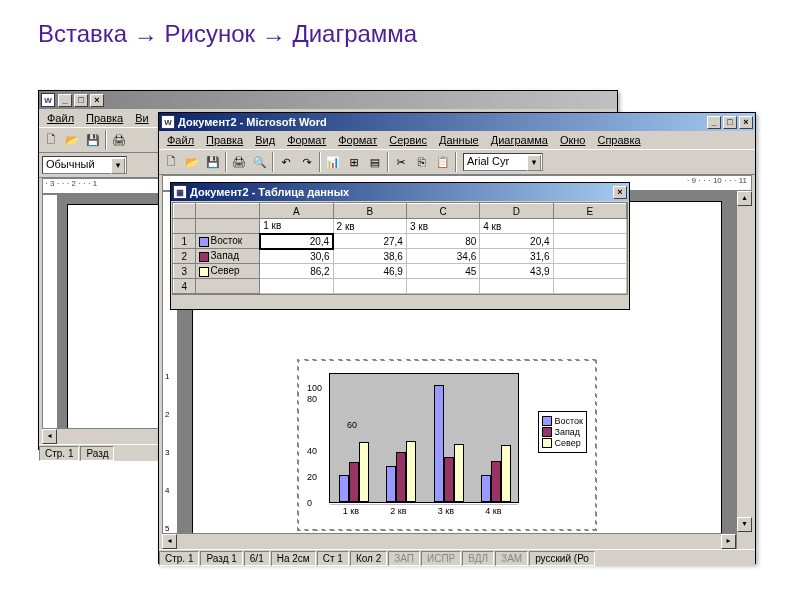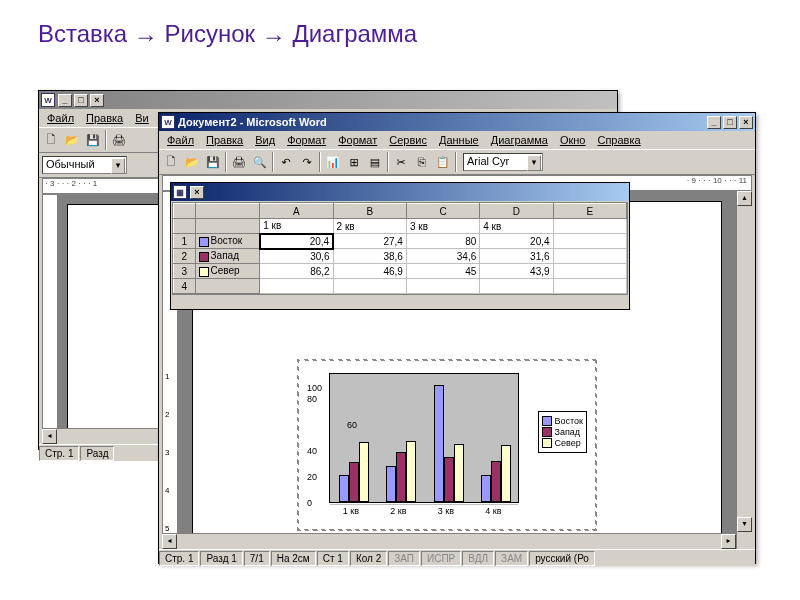--- a/index.html
+++ b/index.html
@@ -298,35 +298,36 @@
       </div>
       <div class="hscroll">
         <div class="sbtn" style="position:absolute;left:0;">◂</div>
         <div class="sbtn" style="position:absolute;right:0;">▸</div>
       </div>
     </div>
 
     <div class="statusbar">
       <span class="cell">Стр. 1</span>
       <span class="cell">Разд 1</span>
-      <span class="cell">7/1</span>
+      <span class="cell">6/1</span>
       <span class="cell">На 2см</span>
       <span class="cell">Ст 1</span>
       <span class="cell">Кол 2</span>
       <span class="cell dim">ЗАП</span>
       <span class="cell dim">ИСПР</span>
       <span class="cell dim">ВДЛ</span>
       <span class="cell dim">ЗАМ</span>
       <span class="cell">русский (Ро</span>
     </div>
   </div>
 
   <div class="datasheet" style="left:132px;top:98px;width:460px;height:128px;">
     <div class="titlebar">
       <span class="appicon">▦</span>
+      <span class="t-text">Документ2 - Таблица данных</span>
       <span class="winbtns">
         <span class="wbtn">×</span>
       </span>
     </div>
     <div class="ds-grid">
       <table id="ds-table">
           <tbody>
             <tr>
               <th style="width:20px"></th>
               <th style="width:60px"></th>

